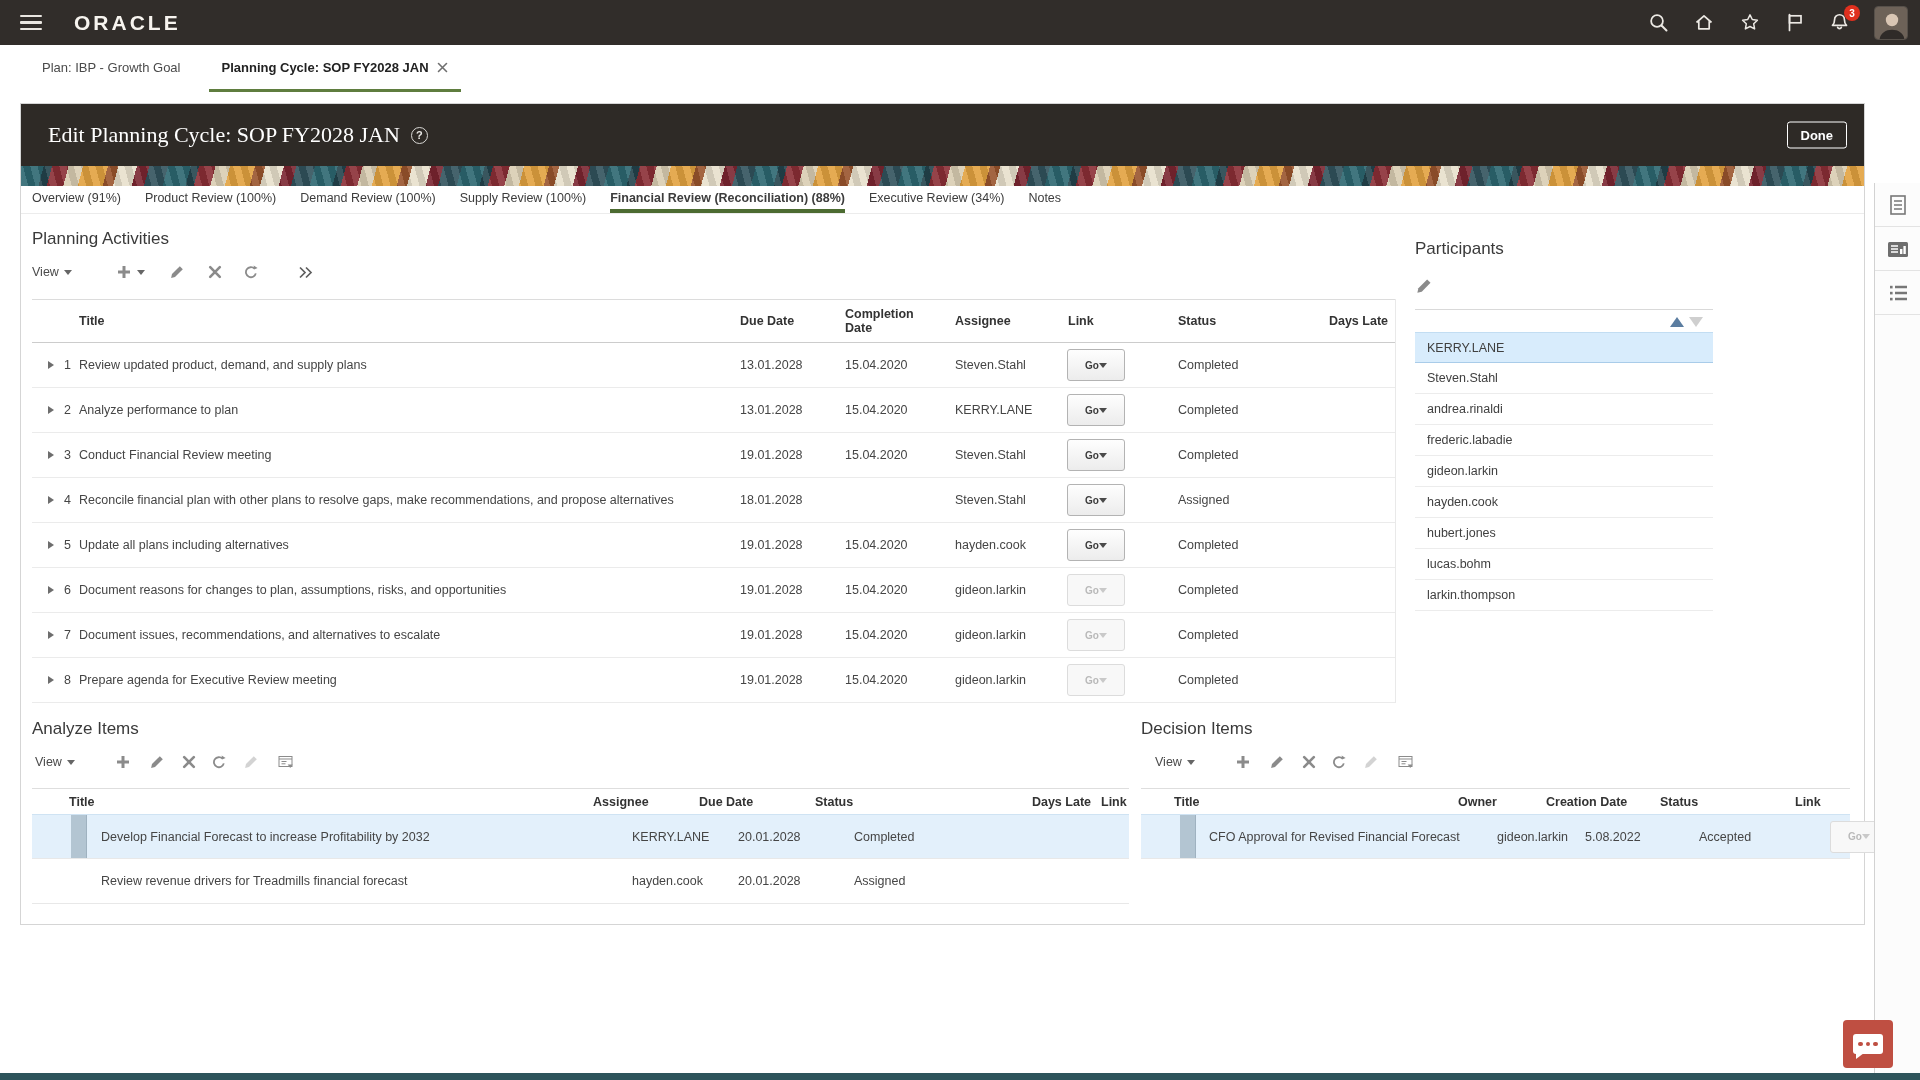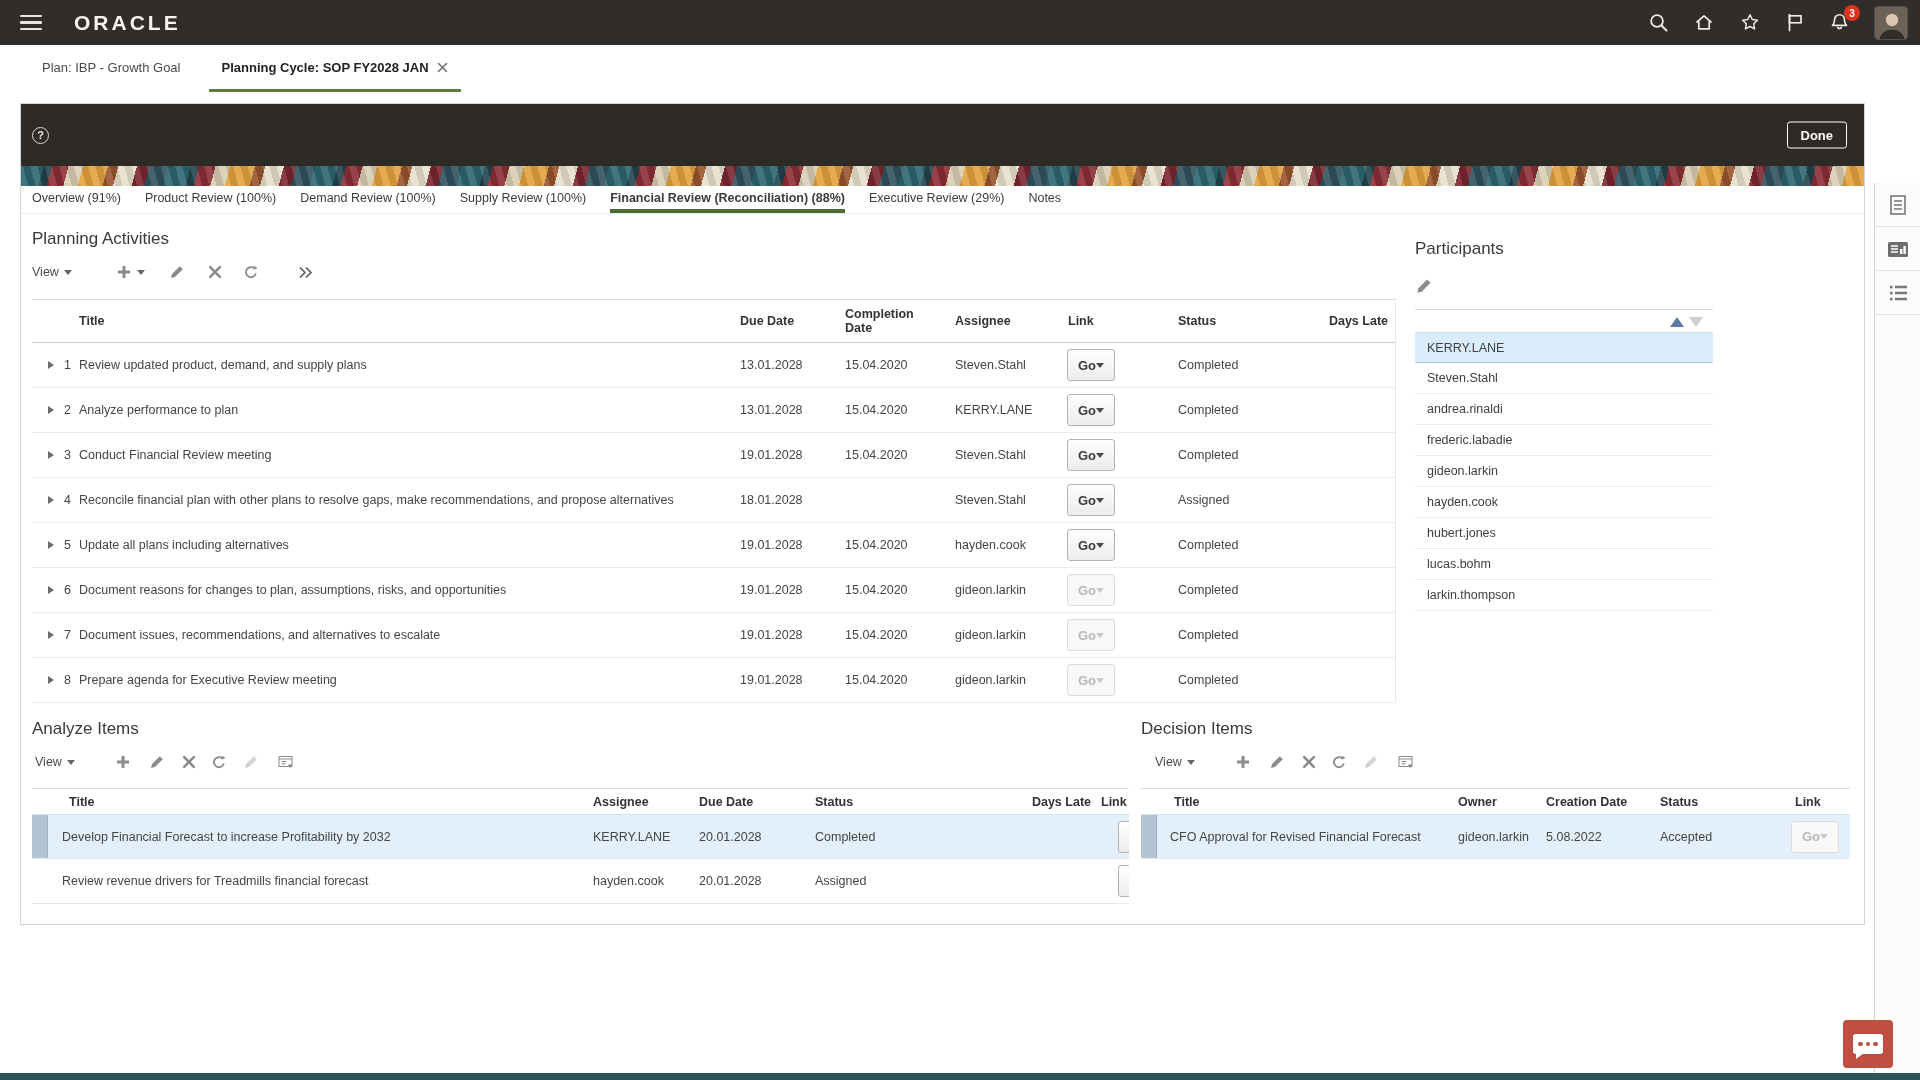--- a/index.html
+++ b/index.html
@@ -62,23 +62,23 @@
   .pa-table { margin-top:12px; border-right:1px solid #e9e9e9; }
   .pa-row { display:grid; grid-template-columns:47px 661px 105px 110px 109px 114px 100px 118px;
     align-items:center; font-size:12.5px; color:#454545; }
   .pa-head { height:44px; border-top:1px solid #dcdcdc; border-bottom:1px solid #cccccc;
     font-weight:bold; color:#333; }
   .pa-body .pa-row { height:45px; border-bottom:1px solid #ebebeb; }
   .c-expand { display:flex; align-items:center; gap:10px; padding-left:16px; }
   .tri-right { width:0; height:0; border-top:4.5px solid transparent; border-bottom:4.5px solid transparent;
     border-left:6px solid #6d6d6d; cursor:pointer; }
   .c-right { text-align:right; padding-right:8px; }
-  .go-btn { width:48px; height:32px; border:1px solid #b3b3b3; border-radius:3px;
+  .go-btn { width:58px; height:32px; border:1px solid #b3b3b3; border-radius:3px;
     background:linear-gradient(#fefefe,#ececec); font-family:"Liberation Sans", sans-serif;
-    font-weight:bold; font-size:13px; color:#3c3c3c; display:flex; align-items:center;
+    font-weight:bold; font-size:10px; color:#3c3c3c; display:flex; align-items:center;
     justify-content:center; gap:0; cursor:pointer; margin-left:3px; }
   .go-btn .caret-down { border-top-color:#4a4a4a; }
   .go-btn.disabled { color:#b9b9b9; border-color:#dcdcdc; background:#f8f8f8; cursor:default; }
   .go-btn.disabled .caret-down { border-top-color:#c9c9c9; }
 
   
   .section-pt { position:absolute; left:1394px; top:135px; width:298px; }
   .pt-pencil { margin-top:14px; height:26px; display:flex; align-items:center; }
   .pt-divider { border-top:1px solid #d9d9d9; margin-top:10px; }
   .pt-sort { display:flex; justify-content:flex-end; align-items:center; gap:5px; padding:7px 10px 5px; }
@@ -89,21 +89,21 @@
   .pt-item { height:31px; line-height:30px; padding-left:12px; font-size:12.5px; color:#404040;
     border-bottom:1px solid #ececec; cursor:pointer; }
   .pt-item.selected { background:#d8ecfc; border-top:1px solid #c2ddf2; border-bottom:1px solid #a9cce9; }
 
   
   .section-ai { position:absolute; left:11px; top:615px; width:1097px; overflow:hidden; }
   .section-di { position:absolute; left:1120px; top:615px; width:709px; }
   .it-head { margin-top:11px; height:26px; border-top:1px solid #dedede; display:grid;
     align-items:center; font-weight:bold; font-size:12.5px; color:#333; }
   .it-row { display:grid; align-items:center; height:45px; font-size:12.5px; color:#454545;
-    border-bottom:1px solid #e8e8e8; }
+    border-bottom:1px solid #e8e8e8;padding-left:39px; }
   .ai-grid { grid-template-columns:16px 545px 106px 116px 164px 120px 80px; }
   .di-grid { grid-template-columns:16px 301px 88px 114px 121px 69px; }
   .it-row.selected { background:#e3f0fb; border-top:1px solid #cfe3f3; }
   .sel-cell { height:100%; }
   .it-row.selected .sel-cell { background:#b3c5d2; border-right:1px solid #9fb2c0; }
   .t-pad { padding-left:14px; }
   .t-pad-h { padding-left:21px; }
   .link-pad-h { padding-left:2px; }
   .go-ai { margin-left:19px; }
   .go-di { margin-left:10px; }
@@ -184,39 +184,40 @@
       <span>Planning Cycle: SOP FY2028 JAN</span>
       <svg width="11" height="11" viewBox="0 0 11 11">
         <path d="M1.5 1.5l8 8M9.5 1.5l-8 8" stroke="#6f6f6f" stroke-width="1.6" stroke-linecap="round"></path>
       </svg>
     </div>
   </div>
 
 <div class="card">
 
   <div class="card-header">
+    <span class="card-title">Edit Planning Cycle: SOP FY2028 JAN</span>
     <span class="help-badge">?</span>
     <button class="done-btn">Done</button>
   </div>
 
   <div class="banner"></div>
 
   <div class="subtabs">
 
       <div class="subtab">Overview (91%)</div>
 
       <div class="subtab">Product Review (100%)</div>
 
       <div class="subtab">Demand Review (100%)</div>
 
       <div class="subtab">Supply Review (100%)</div>
 
       <div class="subtab active">Financial Review (Reconciliation) (88%)</div>
 
-      <div class="subtab">Executive Review (29%)</div>
+      <div class="subtab">Executive Review (34%)</div>
 
       <div class="subtab">Notes</div>
     </div>
 
   <div class="section-pa">
     <div class="sec-title">Planning Activities</div>
     <div class="toolbar">
       <div class="view-btn">
         <span>View</span>
           <span class="caret-down"></span>

